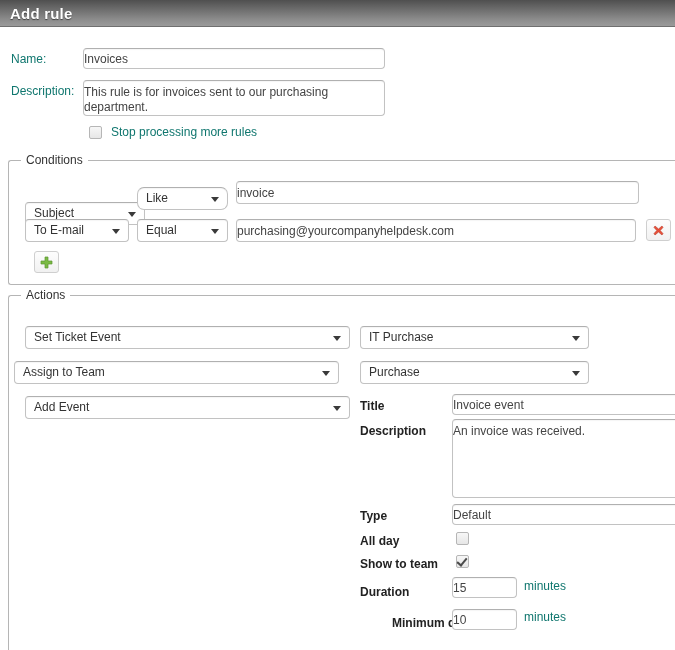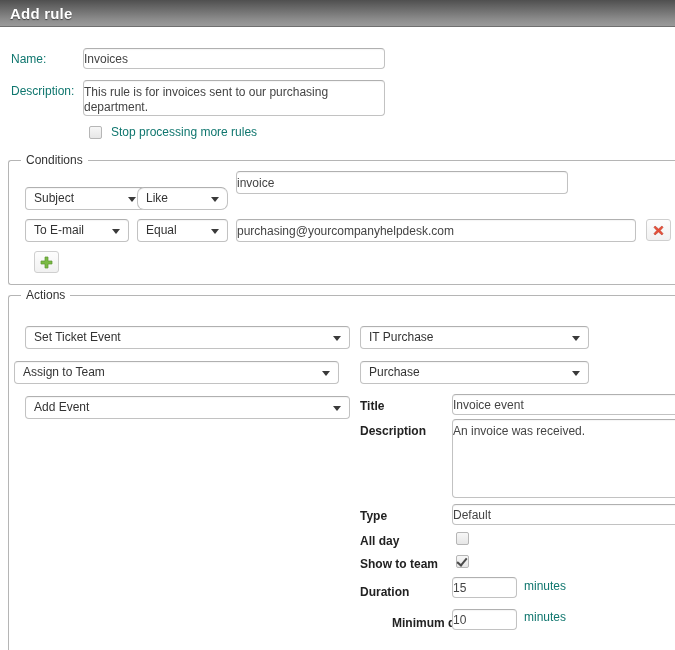--- a/index.html
+++ b/index.html
@@ -167,29 +167,29 @@
 
   <div class="abs" style="left:89px; top:126px;">
     <span class="cbx"></span>
   </div>
   <div class="abs label" style="left:111px; top:125px;">Stop processing more rules</div>
 </div>
 
 <fieldset class="fset" style="left:8px; top:160px; width:680px; height:125px; margin:0; padding:0;">
   <div class="legend">Conditions</div>
 
-  <div class="sel abs" style="left:16px; top:26px; width:120px;">
+  <div class="sel abs" style="left:16px; top:41px; width:120px;">
     <span>Subject</span>
     <span class="arrow"></span>
   </div>
   <div class="sel abs" style="left:128px; top:26px; width:91px;border-radius:7px;">
     <span>Like</span>
     <span class="arrow"></span>
   </div>
-  <input class="txt abs" type="text" style="left: 227px; top: 10px; width: 332px; height: 23px;" value="invoice">
+  <input class="txt abs" type="text" style="left: 227px; top: 20px; width: 403px; height: 23px;" value="invoice">
 
   <div class="sel abs" style="left:16px; top:58px; width:104px;">
     <span>To E-mail</span>
     <span class="arrow"></span>
   </div>
   <div class="sel abs" style="left:128px; top:58px; width:91px;">
     <span>Equal</span>
     <span class="arrow"></span>
   </div>
   <input class="txt abs" type="text" style="left: 227px; top: 58px; width: 400px; height: 23px;" value="purchasing@yourcompanyhelpdesk.com">

